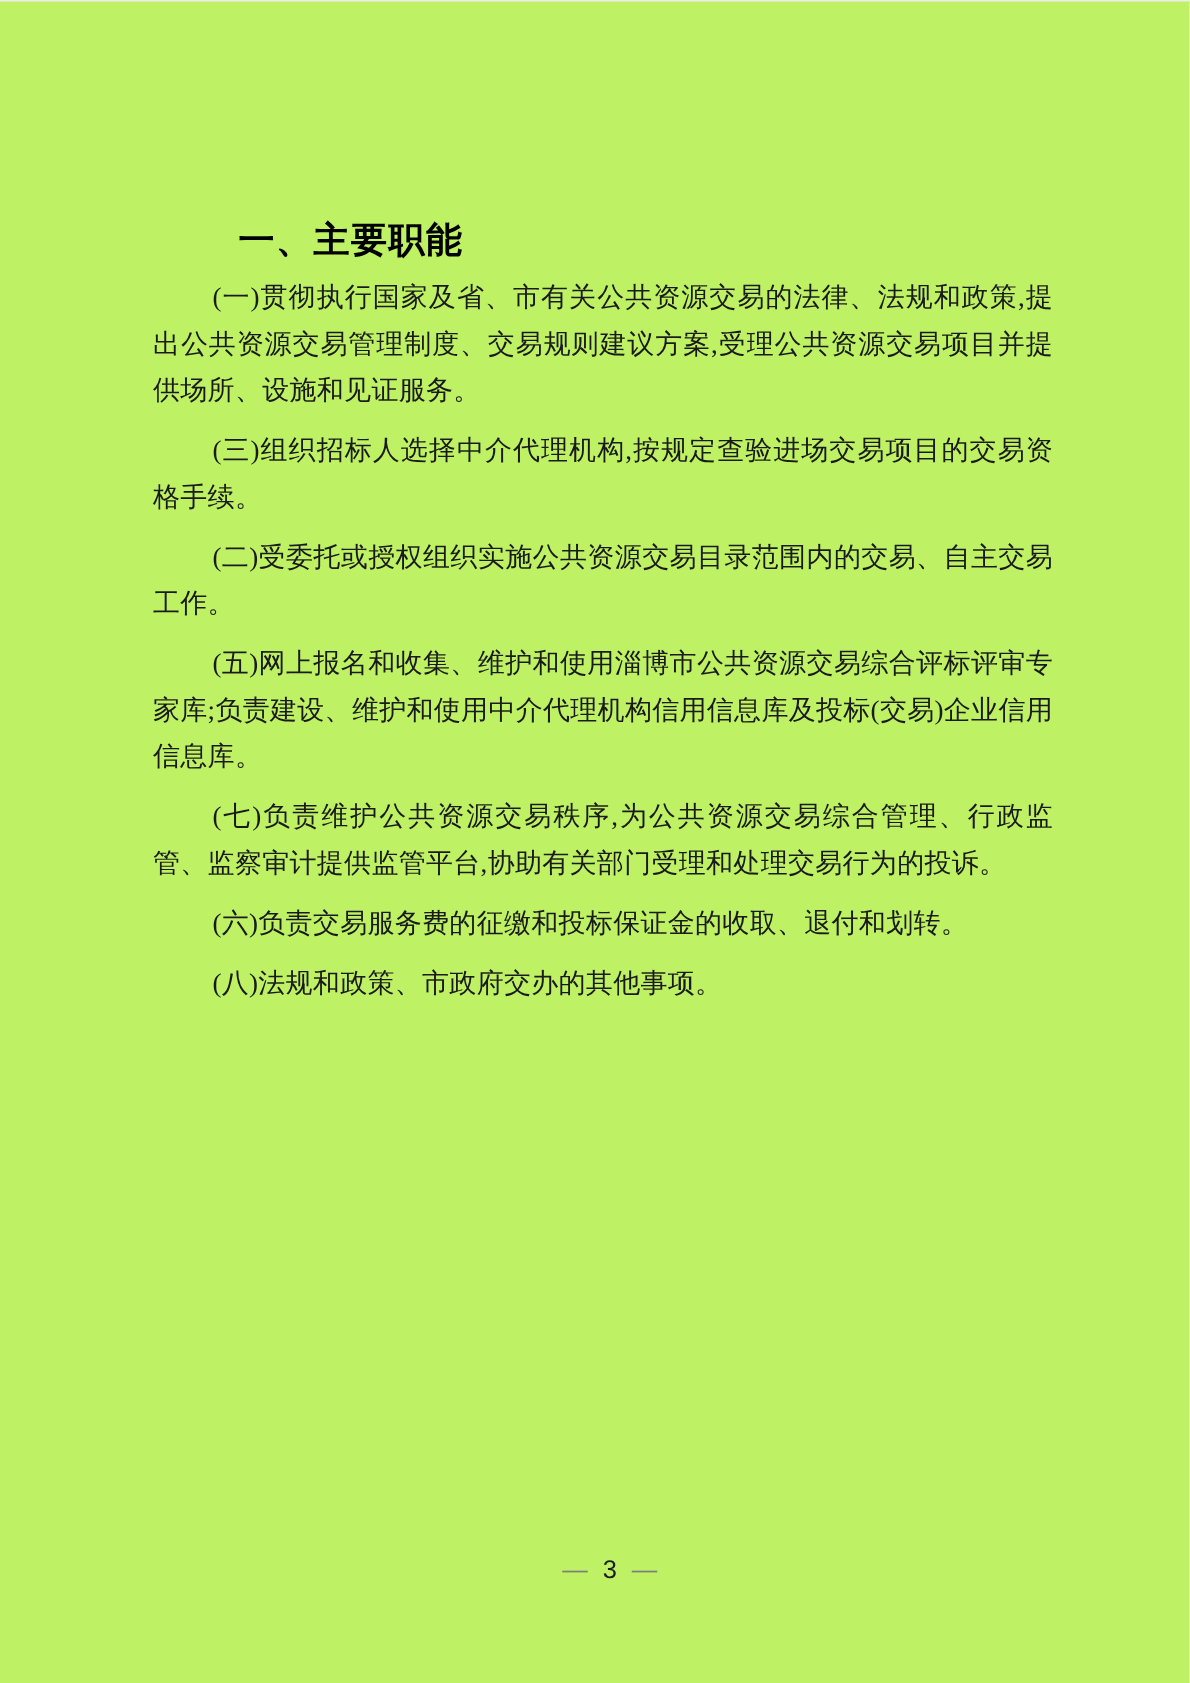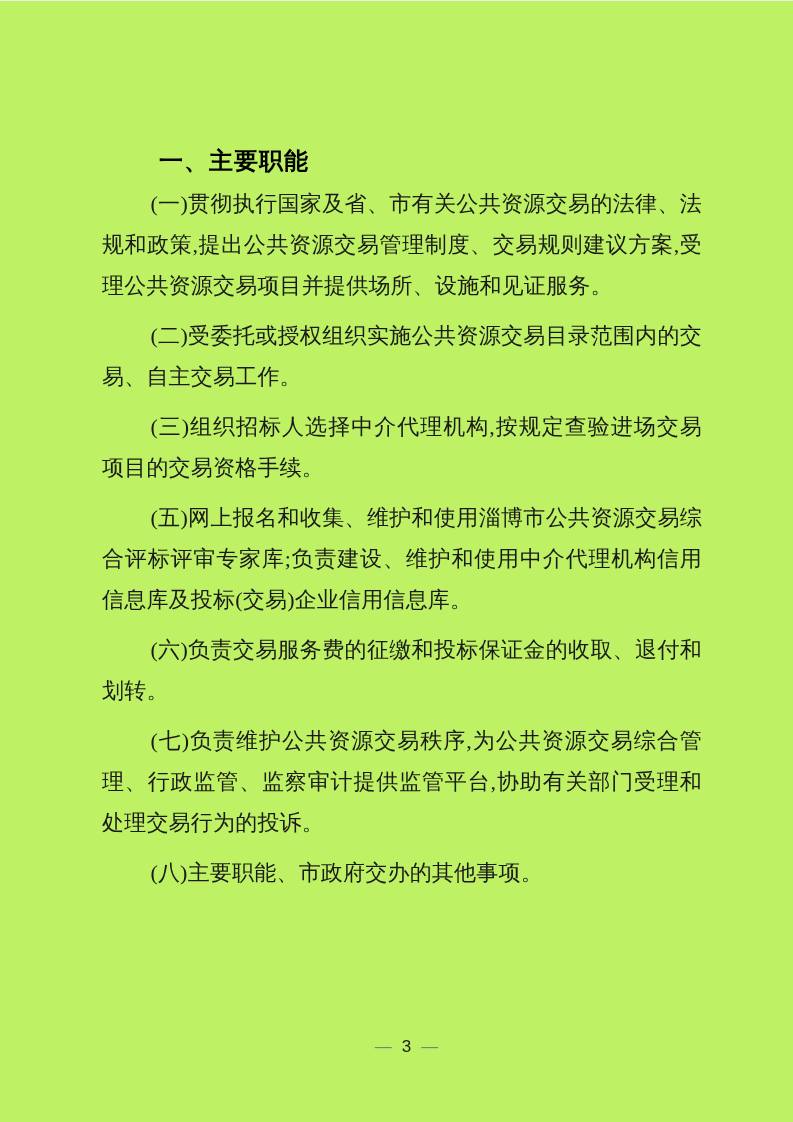--- a/index.html
+++ b/index.html
@@ -28,22 +28,22 @@
     font-family: "Liberation Sans", "DejaVu Sans", sans-serif;
     font-weight: bold;
     font-size: 24px;
     line-height: 38px;
     margin: 0 0 3px 0;
     padding-left: 57px;
     color: #000000;
     letter-spacing: 1px;
   }
   .para {
-    font-size: 22px;
-    line-height: 41px;
+    font-size: 18px;
+    line-height: 31px;
     margin: 0 0 9px 0;
     text-indent: 2.2em;
     text-align: justify;
     text-justify: inter-character;
     letter-spacing: 0.2px;
     color: #1a1a1a;
   }
   .footer {
     position: absolute;
     left: 0;
@@ -63,24 +63,24 @@
     padding: 0 4px;
   }
 </style>
 </head>
 <body>
 
 <div class="page">
   <div class="content">
     <h1 class="heading">一、主要职能</h1>
     <p class="para">(一)贯彻执行国家及省、市有关公共资源交易的法律、法规和政策,提出公共资源交易管理制度、交易规则建议方案,受理公共资源交易项目并提供场所、设施和见证服务。</p>
+    <p class="para">(三)组织招标人选择中介代理机构,按规定查验进场交易项目的交易资格手续。</p>
     <p class="para">(二)受委托或授权组织实施公共资源交易目录范围内的交易、自主交易工作。</p>
-    <p class="para">(三)组织招标人选择中介代理机构,按规定查验进场交易项目的交易资格手续。</p>
     <p class="para">(五)网上报名和收集、维护和使用淄博市公共资源交易综合评标评审专家库;负责建设、维护和使用中介代理机构信用信息库及投标(交易)企业信用信息库。</p>
+    <p class="para">(七)负责维护公共资源交易秩序,为公共资源交易综合管理、行政监管、监察审计提供监管平台,协助有关部门受理和处理交易行为的投诉。</p>
     <p class="para">(六)负责交易服务费的征缴和投标保证金的收取、退付和划转。</p>
-    <p class="para">(七)负责维护公共资源交易秩序,为公共资源交易综合管理、行政监管、监察审计提供监管平台,协助有关部门受理和处理交易行为的投诉。</p>
-    <p class="para">(八)主要职能、市政府交办的其他事项。</p>
+    <p class="para">(八)法规和政策、市政府交办的其他事项。</p>
   </div>
 
   <div class="footer">
     <span class="dash">—</span><span class="num">3</span><span class="dash">—</span>
   </div>
 </div>
 
 </body></html>

